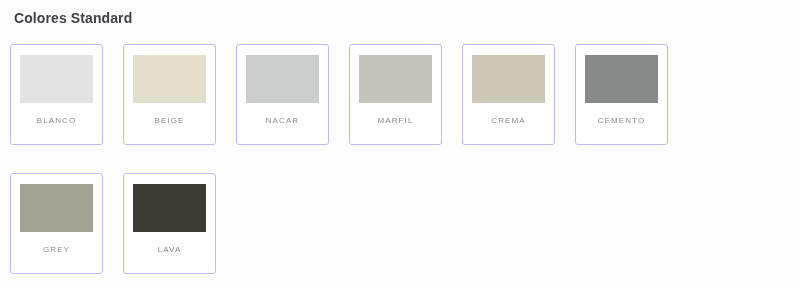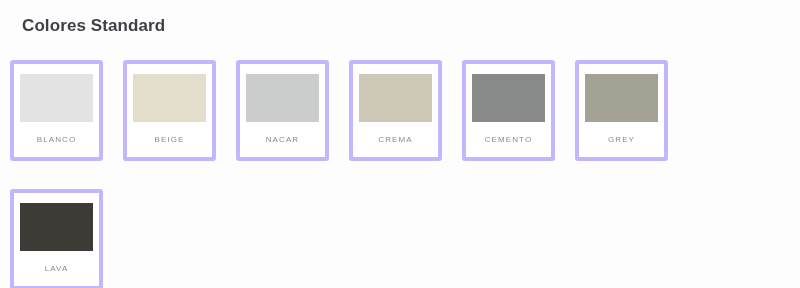--- a/index.html
+++ b/index.html
@@ -17,23 +17,23 @@
 
   #page {
     width: 800px;
     height: 288px;
     position: relative;
     box-sizing: border-box;
     padding: 0;
   }
 
   #section-title {
-    margin: 12px;
+    margin: 4px;
     padding: 5px 0 0 10px;
-    font-size: 17px;
+    font-size: 14px;
     font-weight: bold;
     color: #3f3f46;
     letter-spacing: 0.1px;
     line-height: 18px;
   }
 
   #swatch-grid {
     margin: 0;
     padding: 0;
     list-style: none;
@@ -44,21 +44,21 @@
     padding-left: 10px;
     padding-top: 13px;
     box-sizing: border-box;
   }
 
   .swatch-card {
     width: 93px;
     height: 101px;
     box-sizing: border-box;
     background: #ffffff;
-    border: 4px solid #c4b5fd;
+    border: 1px solid #c4b5fd;
     border-radius: 3px;
     margin-right: 20px;
     margin-bottom: 28px;
     display: flex;
     flex-direction: column;
     align-items: center;
     justify-content: flex-start;
     padding-top: 10px;
     cursor: pointer;
   }
@@ -96,20 +96,24 @@
       </li>
       <li class="swatch-card">
         <span class="swatch-chip" style="background-color: rgb(227, 221, 203);"></span>
         <span class="swatch-label">BEIGE</span>
       </li>
       <li class="swatch-card">
         <span class="swatch-chip" style="background-color: rgb(203, 204, 204);"></span>
         <span class="swatch-label">NACAR</span>
       </li>
       <li class="swatch-card">
+        <span class="swatch-chip" style="background-color: rgb(197, 194, 189);"></span>
+        <span class="swatch-label">MARFIL</span>
+      </li>
+      <li class="swatch-card">
         <span class="swatch-chip" style="background-color: rgb(205, 200, 184);"></span>
         <span class="swatch-label">CREMA</span>
       </li>
       <li class="swatch-card">
         <span class="swatch-chip" style="background-color: rgb(135, 138, 136);"></span>
         <span class="swatch-label">CEMENTO</span>
       </li>
       <li class="swatch-card">
         <span class="swatch-chip" style="background-color: rgb(163, 162, 149);"></span>
         <span class="swatch-label">GREY</span>

